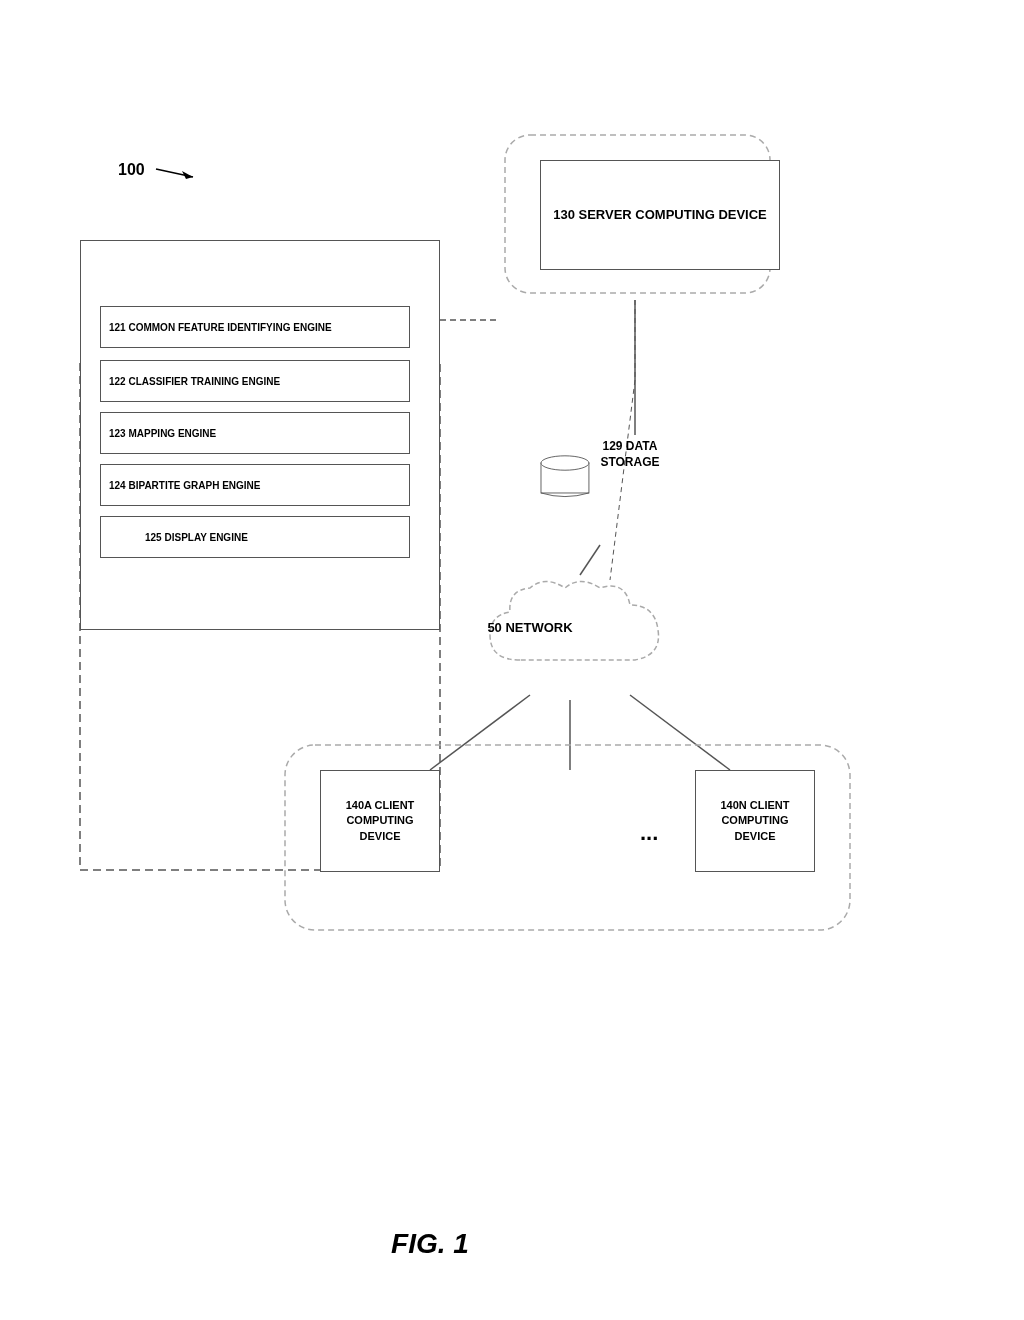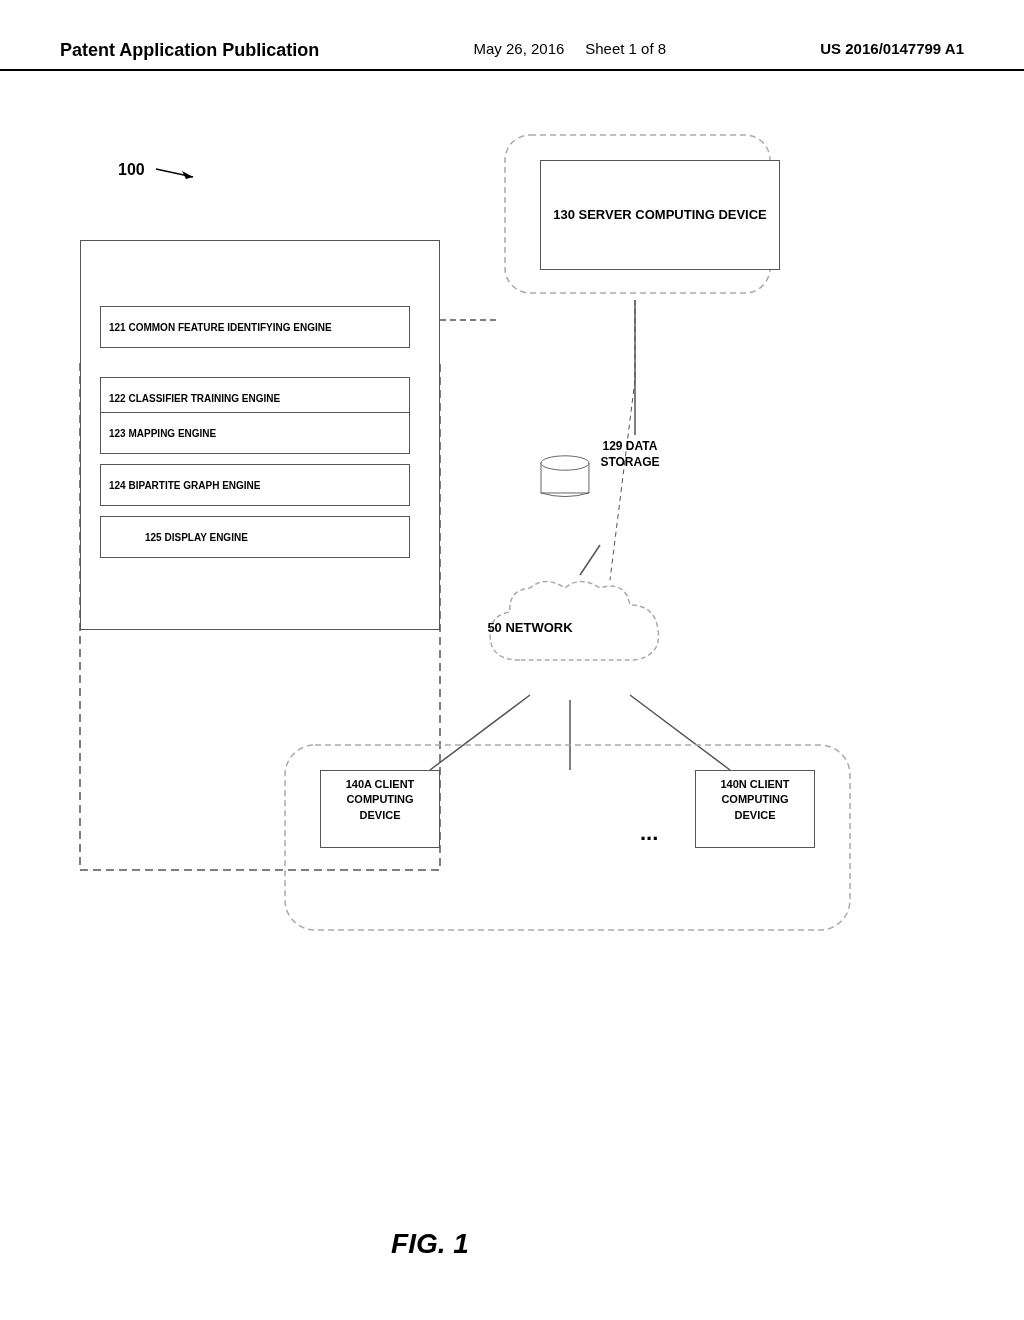--- a/index.html
+++ b/index.html
@@ -112,21 +112,21 @@
       align-items: center;
       padding: 4px 8px;
     }
     .engine-box-text {
       font-size: 10px;
       font-weight: bold;
       line-height: 1.3;
     }
 
     .engine-121 { top: 306px; }
-    .engine-122 { top: 377px; }
+    .engine-122 { top: 360px; }
     .engine-123 { top: 412px; }
     .engine-124 { top: 464px; }
     .engine-125 { top: 516px; padding-left: 44px; }
 
     
     .data-storage-area {
       position: absolute;
       top: 435px;
       left: 535px;
       width: 130px;
@@ -162,26 +162,26 @@
       top: 740px;
       left: 280px;
       width: 580px;
       height: 200px;
     }
 
     .client-box {
       position: absolute;
       top: 30px;
       width: 120px;
-      height: 78px;
+      height: 102px;
       border: 1.5px solid #555;
       background: #fff;
       display: flex;
       flex-direction: column;
-      justify-content: flex-start;
+      justify-content: center;
       align-items: center;
       padding: 6px;
     }
     .client-box-text {
       font-size: 11px;
       font-weight: bold;
       text-align: center;
       line-height: 1.4;
     }
     .client-140a { left: 40px; }
@@ -214,29 +214,20 @@
       width: 1024px;
       height: 1200px;
       pointer-events: none;
     }
   </style>
 </head>
 <body>
 
 <div class="page">
 
-  <div class="header">
-    <div class="header-left">Patent Application Publication</div>
-    <div class="header-center">
-      <span>May 26, 2016</span>
-      &nbsp;&nbsp;&nbsp;
-      <span>Sheet 1 of 8</span>
-    </div>
-    <div class="header-right">US 2016/0147799 A1</div>
-  </div>
 
   <svg class="connections-svg">
 
     <rect x="80" y="360" width="360" height="510" fill="none" stroke="#555" stroke-width="1.5" stroke-dasharray="8,5"></rect>
 
     <line x1="635" y1="300" x2="635" y2="435" stroke="#555" stroke-width="1.5"></line>
 
     <line x1="290" y1="320" x2="500" y2="320" stroke="#555" stroke-width="1.5" stroke-dasharray="6,4"></line>
 
     <line x1="600" y1="545" x2="580" y2="575" stroke="#555" stroke-width="1.5"></line>

